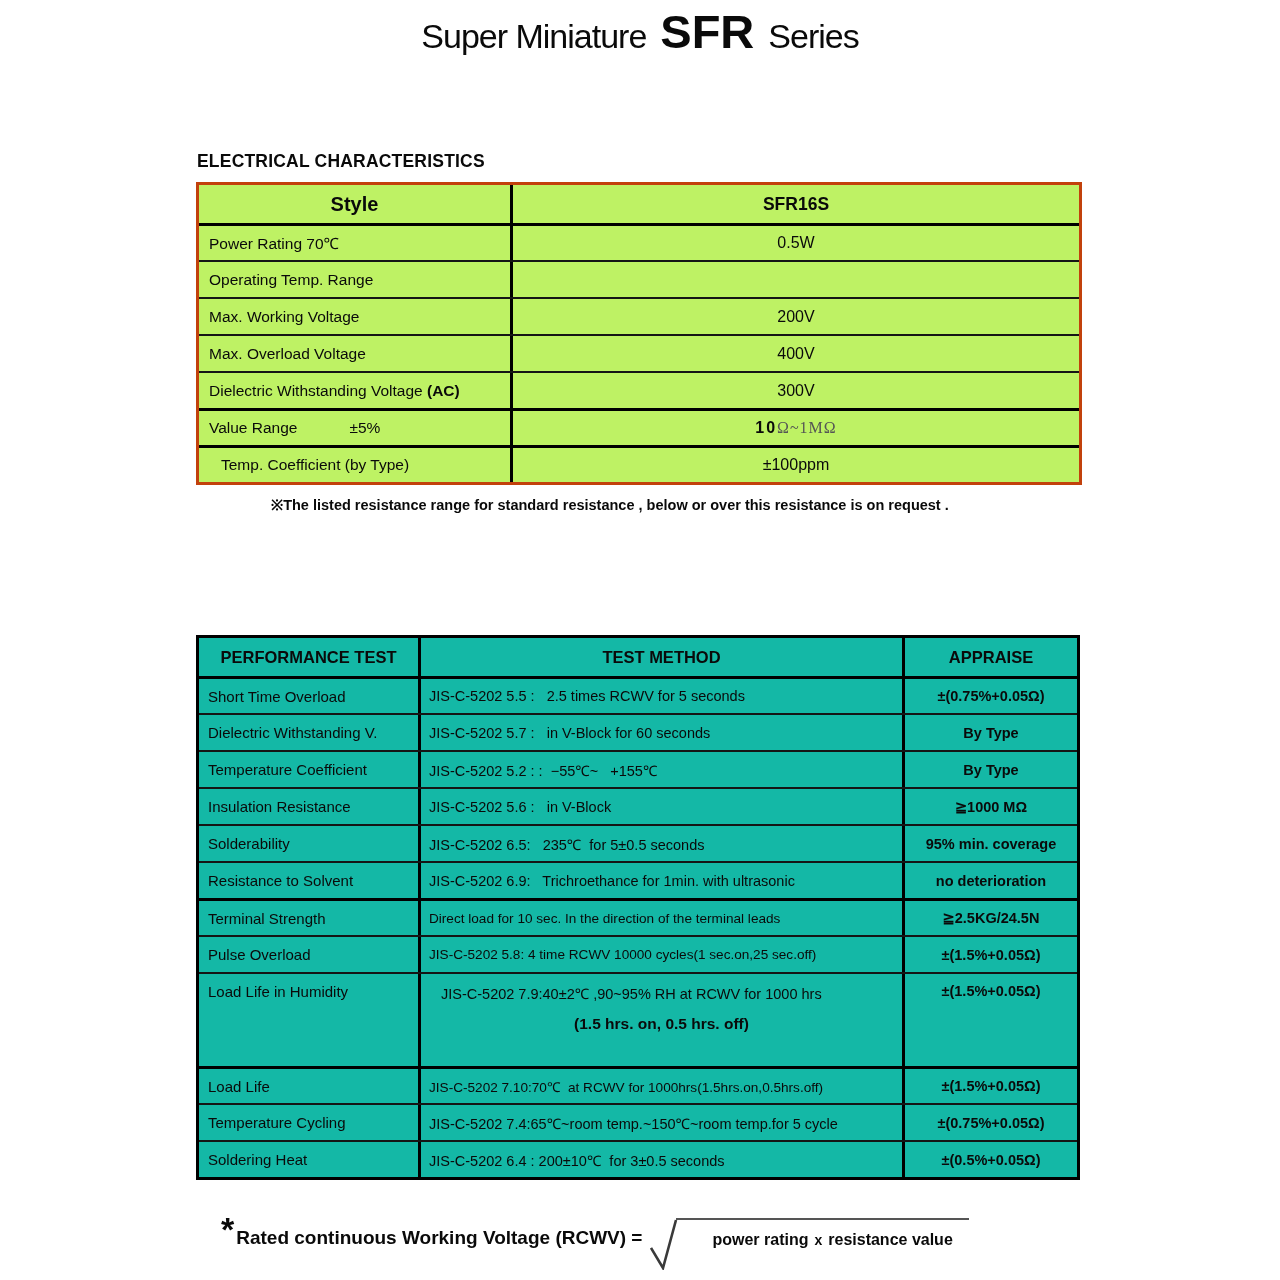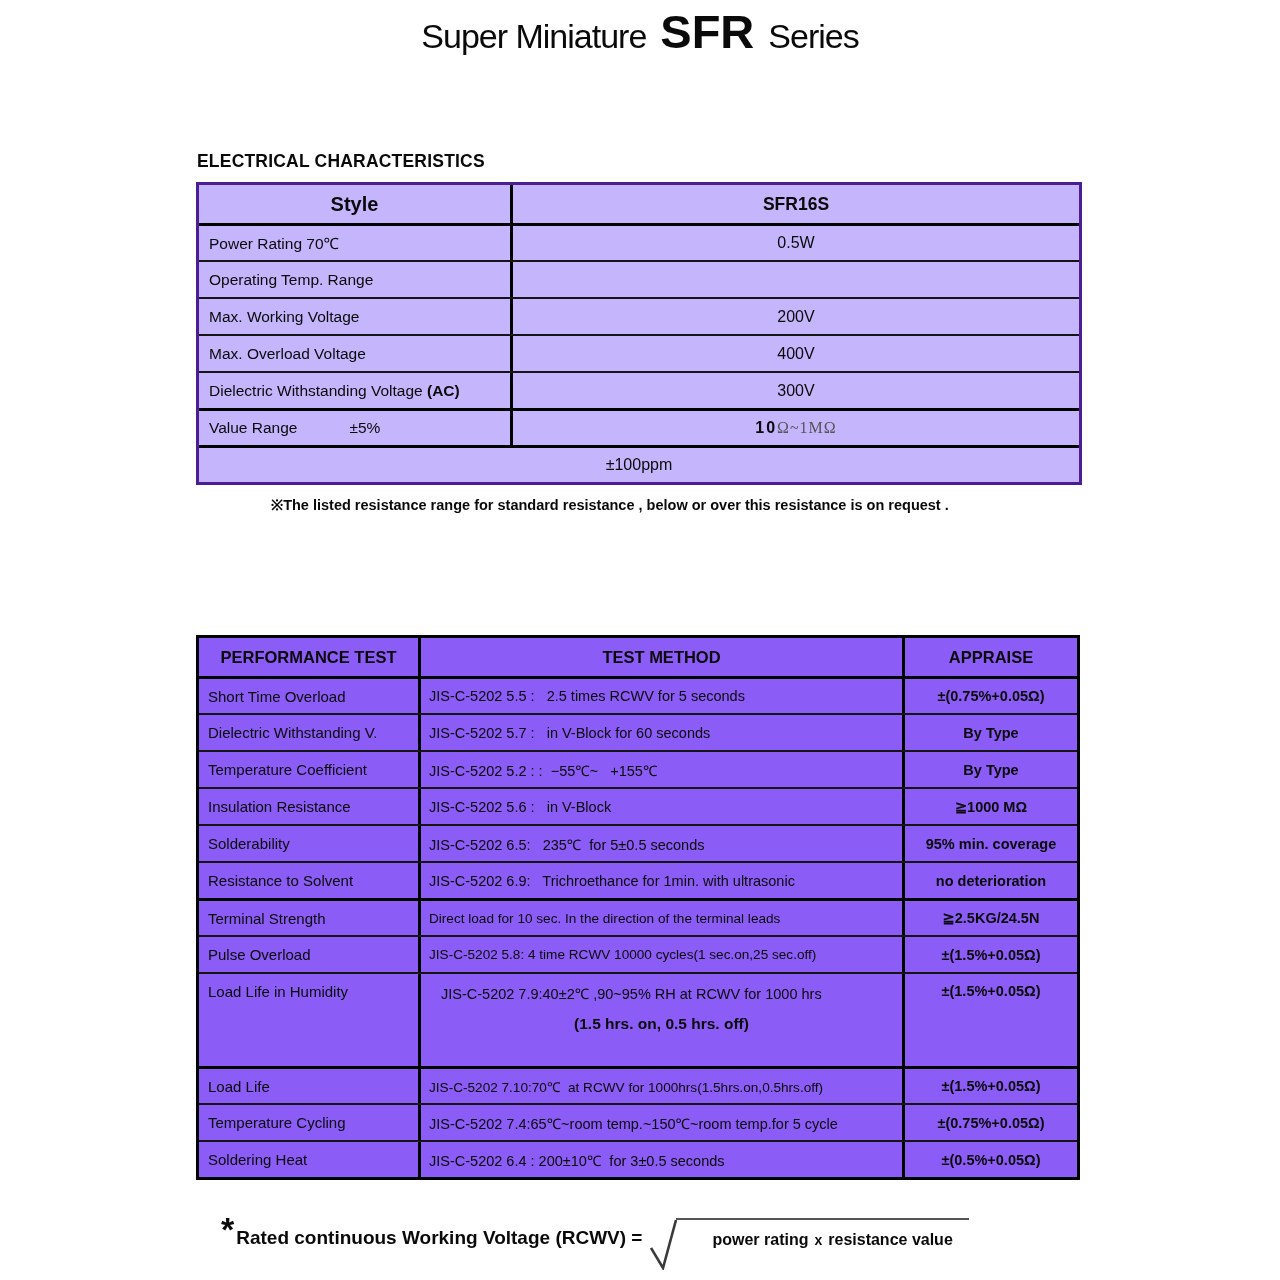--- a/index.html
+++ b/index.html
@@ -11,22 +11,22 @@
               align-items:baseline;gap:14px;}
   .title-part{font-size:34px;font-weight:400;letter-spacing:-1px;}
   .title-big{font-size:47px;font-weight:900;letter-spacing:0;}
 
   
   .sec-head{position:absolute;font-size:17.5px;font-weight:700;letter-spacing:0.2px;}
   #elec-head{left:197px;top:151px;}
   #env-head{left:197px;top:632px;}
 
   
-  .etable{position:absolute;left:196px;top:182px;width:886px;border:3px solid #4c1d95;
-          box-sizing:border-box;background:#c4b5fd;}
+  .etable{position:absolute;left:196px;top:182px;width:886px;border:3px solid #c2410c;
+          box-sizing:border-box;background:#bef264;}
   .erow{display:flex;height:37px;border-top:2px solid #151515;box-sizing:border-box;}
   .erow.hdr{height:38px;border-top:none;}
   .erow.thick{border-top:3px solid #000;}
   .erow .c1{width:314px;flex:0 0 314px;border-right:3px solid #000;display:flex;
             align-items:center;padding-left:10px;box-sizing:border-box;font-size:15.5px;
             white-space:pre;}
   .erow .c2{flex:1;display:flex;align-items:center;justify-content:center;font-size:16px;
             white-space:pre;}
   .erow.hdr .c1{justify-content:center;padding-left:0;font-size:20px;font-weight:700;}
   .erow.hdr .c2{font-size:17.5px;font-weight:700;}
@@ -34,21 +34,21 @@
   .gap-left{margin-left:52px;}
   .indent{padding-left:22px !important;}
   .vr-bold{font-weight:600;letter-spacing:2px;}
   .vr-serif{font-family:"Liberation Serif",serif;color:#555;letter-spacing:1px;}
 
   
   .note{position:absolute;left:271px;top:494px;font-size:14.5px;font-weight:700;white-space:pre;}
 
   
   .vtable{position:absolute;left:196px;top:635px;width:884px;border:3px solid #000;
-          box-sizing:border-box;background:#8b5cf6;}
+          box-sizing:border-box;background:#14b8a6;}
   .vrow{display:flex;height:37px;border-top:2px solid #151515;box-sizing:border-box;}
   .vrow.hdr{height:38px;border-top:none;}
   .vrow.thick{border-top:3px solid #000;}
   .vrow.dbl{height:94px;}
   .vrow .p1{width:222px;flex:0 0 222px;border-right:3px solid #000;display:flex;
             align-items:center;padding-left:9px;box-sizing:border-box;font-size:15px;white-space:pre;}
   .vrow .p2{width:484px;flex:0 0 484px;border-right:3px solid #000;display:flex;
             align-items:center;padding-left:8px;box-sizing:border-box;font-size:14.5px;white-space:pre;}
   .vrow .p3{flex:1;display:flex;align-items:center;justify-content:center;font-size:14.5px;
             font-weight:700;white-space:pre;}
@@ -106,20 +106,21 @@
     </div>
     <div class="erow">
       <div class="c1"><span>Dielectric Withstanding Voltage </span><span class="lbl-bold">(AC)</span></div>
       <div class="c2">300V</div>
     </div>
     <div class="erow thick">
       <div class="c1"><span>Value Range</span><span class="gap-left">±5%</span></div>
       <div class="c2"><span class="vr-bold">10</span><span class="vr-serif">Ω~1MΩ</span></div>
     </div>
     <div class="erow thick">
+      <div class="c1 indent">Temp. Coefficient (by Type)</div>
       <div class="c2">±100ppm</div>
     </div>
   </div>
 
   <div class="note">※The listed resistance range for standard resistance , below or over this resistance is on request .</div>
 
   <div class="sec-head" id="env-head">ENVIRONMENTAL CHARACTERISTICS</div>
 
   <div class="vtable">
     <div class="vrow hdr">

